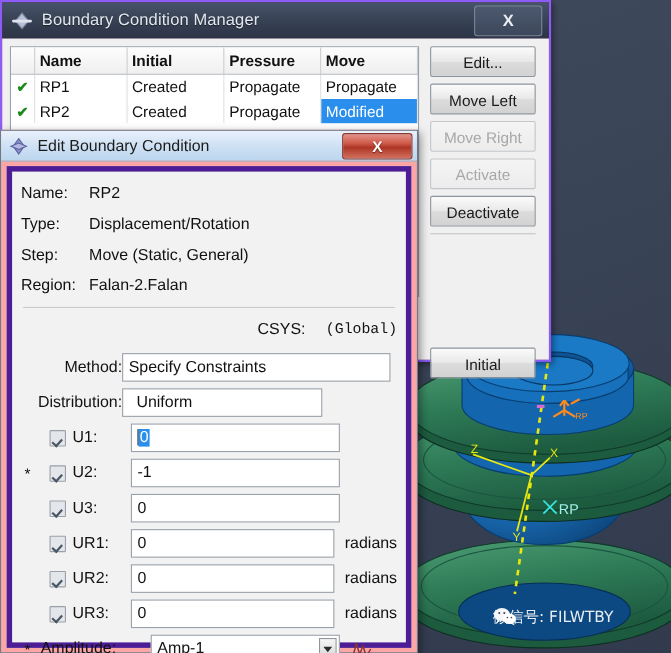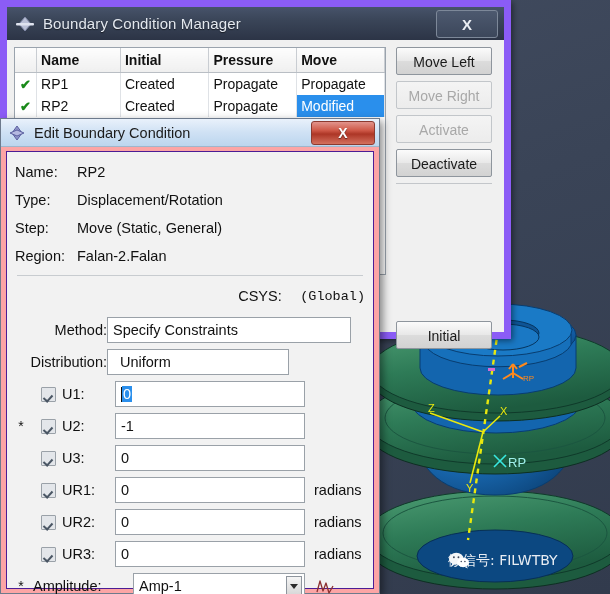--- a/index.html
+++ b/index.html
@@ -13,21 +13,21 @@
   #viewport{position:absolute;inset:0;
     background:linear-gradient(160deg,#434d61 0%,#3a4457 45%,#323b4d 100%);}
   #viewport svg{position:absolute;inset:0;}
 
   .wechat{position:absolute;left:448px;top:552px;display:flex;align-items:center;gap:6px;
     color:#e9edf3;font-size:14px;font-family:"DejaVu Sans",sans-serif;}
   .wechat .wxlogo{width:22px;height:17px;position:relative;}
 
   
   #bcm{position:absolute;left:0;top:0;width:497px;height:325px;
-    background:#701a75;border:7px solid #8b5cf6;
+    background:#701a75;border:2px solid #8b5cf6;
     box-shadow:2px 2px 6px rgba(0,0,0,.45);}
   #bcm .titlebar{height:33px;
     background:linear-gradient(180deg,#47536a 0%,#3a4558 40%,#2c3446 100%);
     border-bottom:1px solid #1d2430;
     display:flex;align-items:center;position:relative;}
   #bcm .tb-icon{width:22px;height:16px;margin-left:7px;margin-right:7px;position:relative;}
   #bcm .tb-title{color:#e3e8ef;font-size:15px;letter-spacing:.1px;
      text-shadow:0 1px 1px rgba(0,0,0,.55);}
   #bcm .tb-close{position:absolute;right:6px;top:3px;width:60px;height:26px;
     border:1px solid #7d8899;border-radius:3px;
@@ -76,21 +76,21 @@
     border-bottom:1px solid #9fb6cc;display:flex;align-items:center;position:relative;}
   #ebc .tb-icon{width:20px;height:16px;margin-left:6px;margin-right:7px;position:relative;}
   #ebc .tb-title{color:#1b1b1b;font-size:14.5px;}
   #ebc .tb-close{position:absolute;right:4px;top:2px;width:62px;height:22px;
     border:1px solid #8c3a30;border-radius:3px;
     background:linear-gradient(180deg,#e2948c 0%,#cf5948 38%,#ad3626 55%,#d4705e 100%);
     display:flex;align-items:center;justify-content:center;
     color:#fff;font-size:14px;font-weight:bold;text-shadow:0 1px 1px rgba(0,0,0,.5);}
 
   #ebc .content{position:absolute;left:5px;top:32px;right:5px;bottom:4px;
-    background:#f2f2f2;border:1px solid #4c1d95;box-sizing:border-box;
+    background:#f2f2f2;border:5px solid #4c1d95;box-sizing:border-box;
     padding:6px 8px 0 8px;font-size:14.5px;color:#111;}
 
   .row-line{display:flex;align-items:center;height:28px;}
   .lbl-k{width:62px;flex:0 0 62px;}
   .val-v{}
   .hr{height:1px;background:#c8ccd0;margin:5px 2px 6px 2px;}
   .csys{font-family:"Liberation Mono","DejaVu Sans Mono",monospace;font-size:13.5px;justify-content:flex-end;}
   .csys .k{font-family:"Liberation Sans",sans-serif;font-size:14.5px;}
 
   .fld-row{display:flex;align-items:center;height:32px;}
@@ -260,20 +260,21 @@
             <td>RP2</td>
             <td>Created</td>
             <td>Propagate</td>
             <td class="sel">Modified</td>
           </tr>
         </tbody>
       </table>
     </div>
 
     <div class="btncol">
+      <div class="btn">Edit...</div>
       <div class="btn">Move Left</div>
       <div class="btn disabled">Move Right</div>
       <div class="btn disabled">Activate</div>
       <div class="btn">Deactivate</div>
       <div class="sep"></div>
     </div>
     <div class="btn dismiss">Initial</div>
 
   </div>
 </div>

